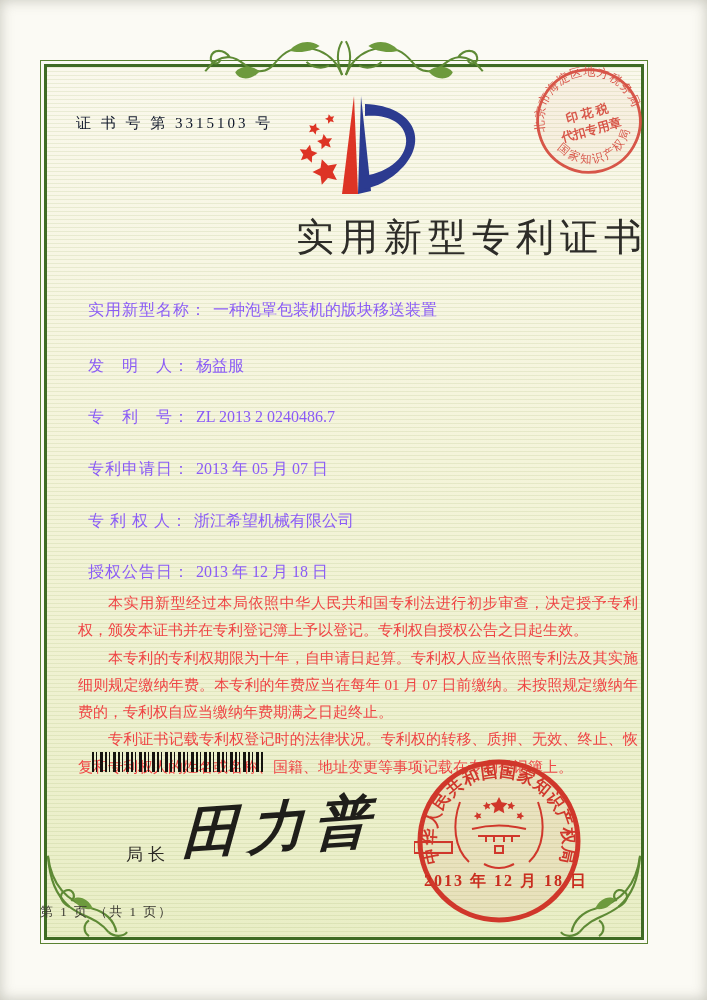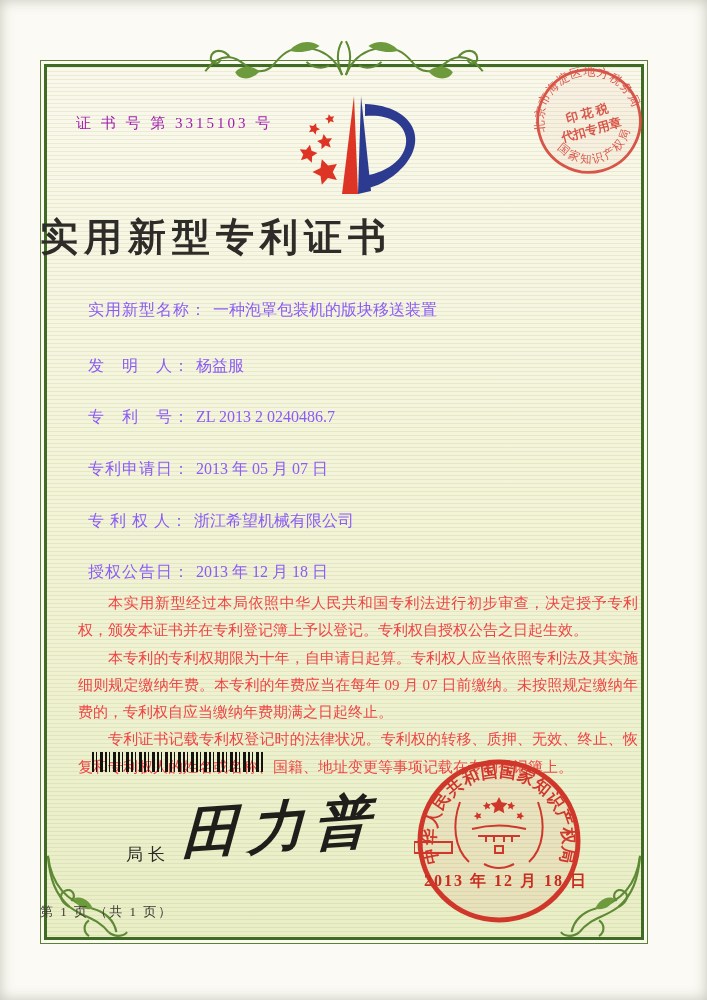--- a/index.html
+++ b/index.html
@@ -17,26 +17,26 @@
     position:absolute;left:3px;top:3px;right:3px;bottom:3px;
     border:3px solid #3f6b24;box-sizing:border-box;
     background:
       repeating-linear-gradient(180deg, rgba(150,172,95,.16) 0 1px, rgba(0,0,0,0) 1px 4px),
       linear-gradient(180deg,#faf8ec 0%,#f4f4da 45%,#e9eec6 100%);
   }
   .ornament-top{position:absolute;left:194px;top:34px;width:300px;height:52px;}
   .corner{position:absolute;width:88px;height:88px;}
   .corner-br{left:556px;top:852px;}
   .corner-bl{left:44px;top:852px;transform:scaleX(-1);}
-  .cert-no{position:absolute;left:76px;top:114px;font-size:15px;letter-spacing:3px;color:#a21caf;}
+  .cert-no{position:absolute;left:76px;top:114px;font-size:15px;letter-spacing:3px;color:#0f172a;}
   .logo{position:absolute;left:272px;top:92px;width:170px;height:110px;}
   .tax-stamp{position:absolute;left:532px;top:64px;width:114px;height:114px;transform:rotate(-15deg);opacity:.92;}
   .title{
-    position:absolute;left:40px;top:212px;width:608px;text-align:left;
-    font-size:38px;font-weight:700;letter-spacing:6px;color:#2d2c28;
+    position:absolute;left:40px;top:212px;width:608px;text-align:right;
+    font-size:38px;font-weight:400;letter-spacing:6px;color:#2d2c28;
   }
   .field{position:absolute;left:88px;font-size:16px;color:#8b5cf6;white-space:nowrap;}
   .field .lab{letter-spacing:1px;}
   .field .val{margin-left:6px;}
   .f0{top:300px}.f1{top:356px}.f2{top:407px}.f3{top:459px}.f4{top:511px}.f5{top:562px}
   .paras{position:absolute;left:78px;top:590px;width:560px;}
   .para{
     font-size:15px;line-height:1.82;color:#ef4444;text-align:justify;
     text-indent:2em;margin:0;
   }
@@ -156,21 +156,21 @@
   </div>
   <div class="field f4">
     <span class="lab">专 利 权 人：</span><span class="val">浙江希望机械有限公司</span>
   </div>
   <div class="field f5">
     <span class="lab">授权公告日：</span><span class="val">2013 年 12 月 18 日</span>
   </div>
 
   <div class="paras">
     <p class="para">本实用新型经过本局依照中华人民共和国专利法进行初步审查，决定授予专利权，颁发本证书并在专利登记簿上予以登记。专利权自授权公告之日起生效。</p>
-    <p class="para">本专利的专利权期限为十年，自申请日起算。专利权人应当依照专利法及其实施细则规定缴纳年费。本专利的年费应当在每年 09 月 07 日前缴纳。未按照规定缴纳年费的，专利权自应当缴纳年费期满之日起终止。</p>
+    <p class="para">本专利的专利权期限为十年，自申请日起算。专利权人应当依照专利法及其实施细则规定缴纳年费。本专利的年费应当在每年 01 月 07 日前缴纳。未按照规定缴纳年费的，专利权自应当缴纳年费期满之日起终止。</p>
     <p class="para">专利证书记载专利权登记时的法律状况。专利权的转移、质押、无效、终止、恢复和专利权人的姓名或名称、国籍、地址变更等事项记载在专利登记簿上。</p>
   </div>
 
   <div class="barcode"></div>
 
   <div class="director">局长</div>
   <div class="signature">田力普</div>
 
   <svg class="office-seal" viewBox="0 0 170 170">
     <defs>

